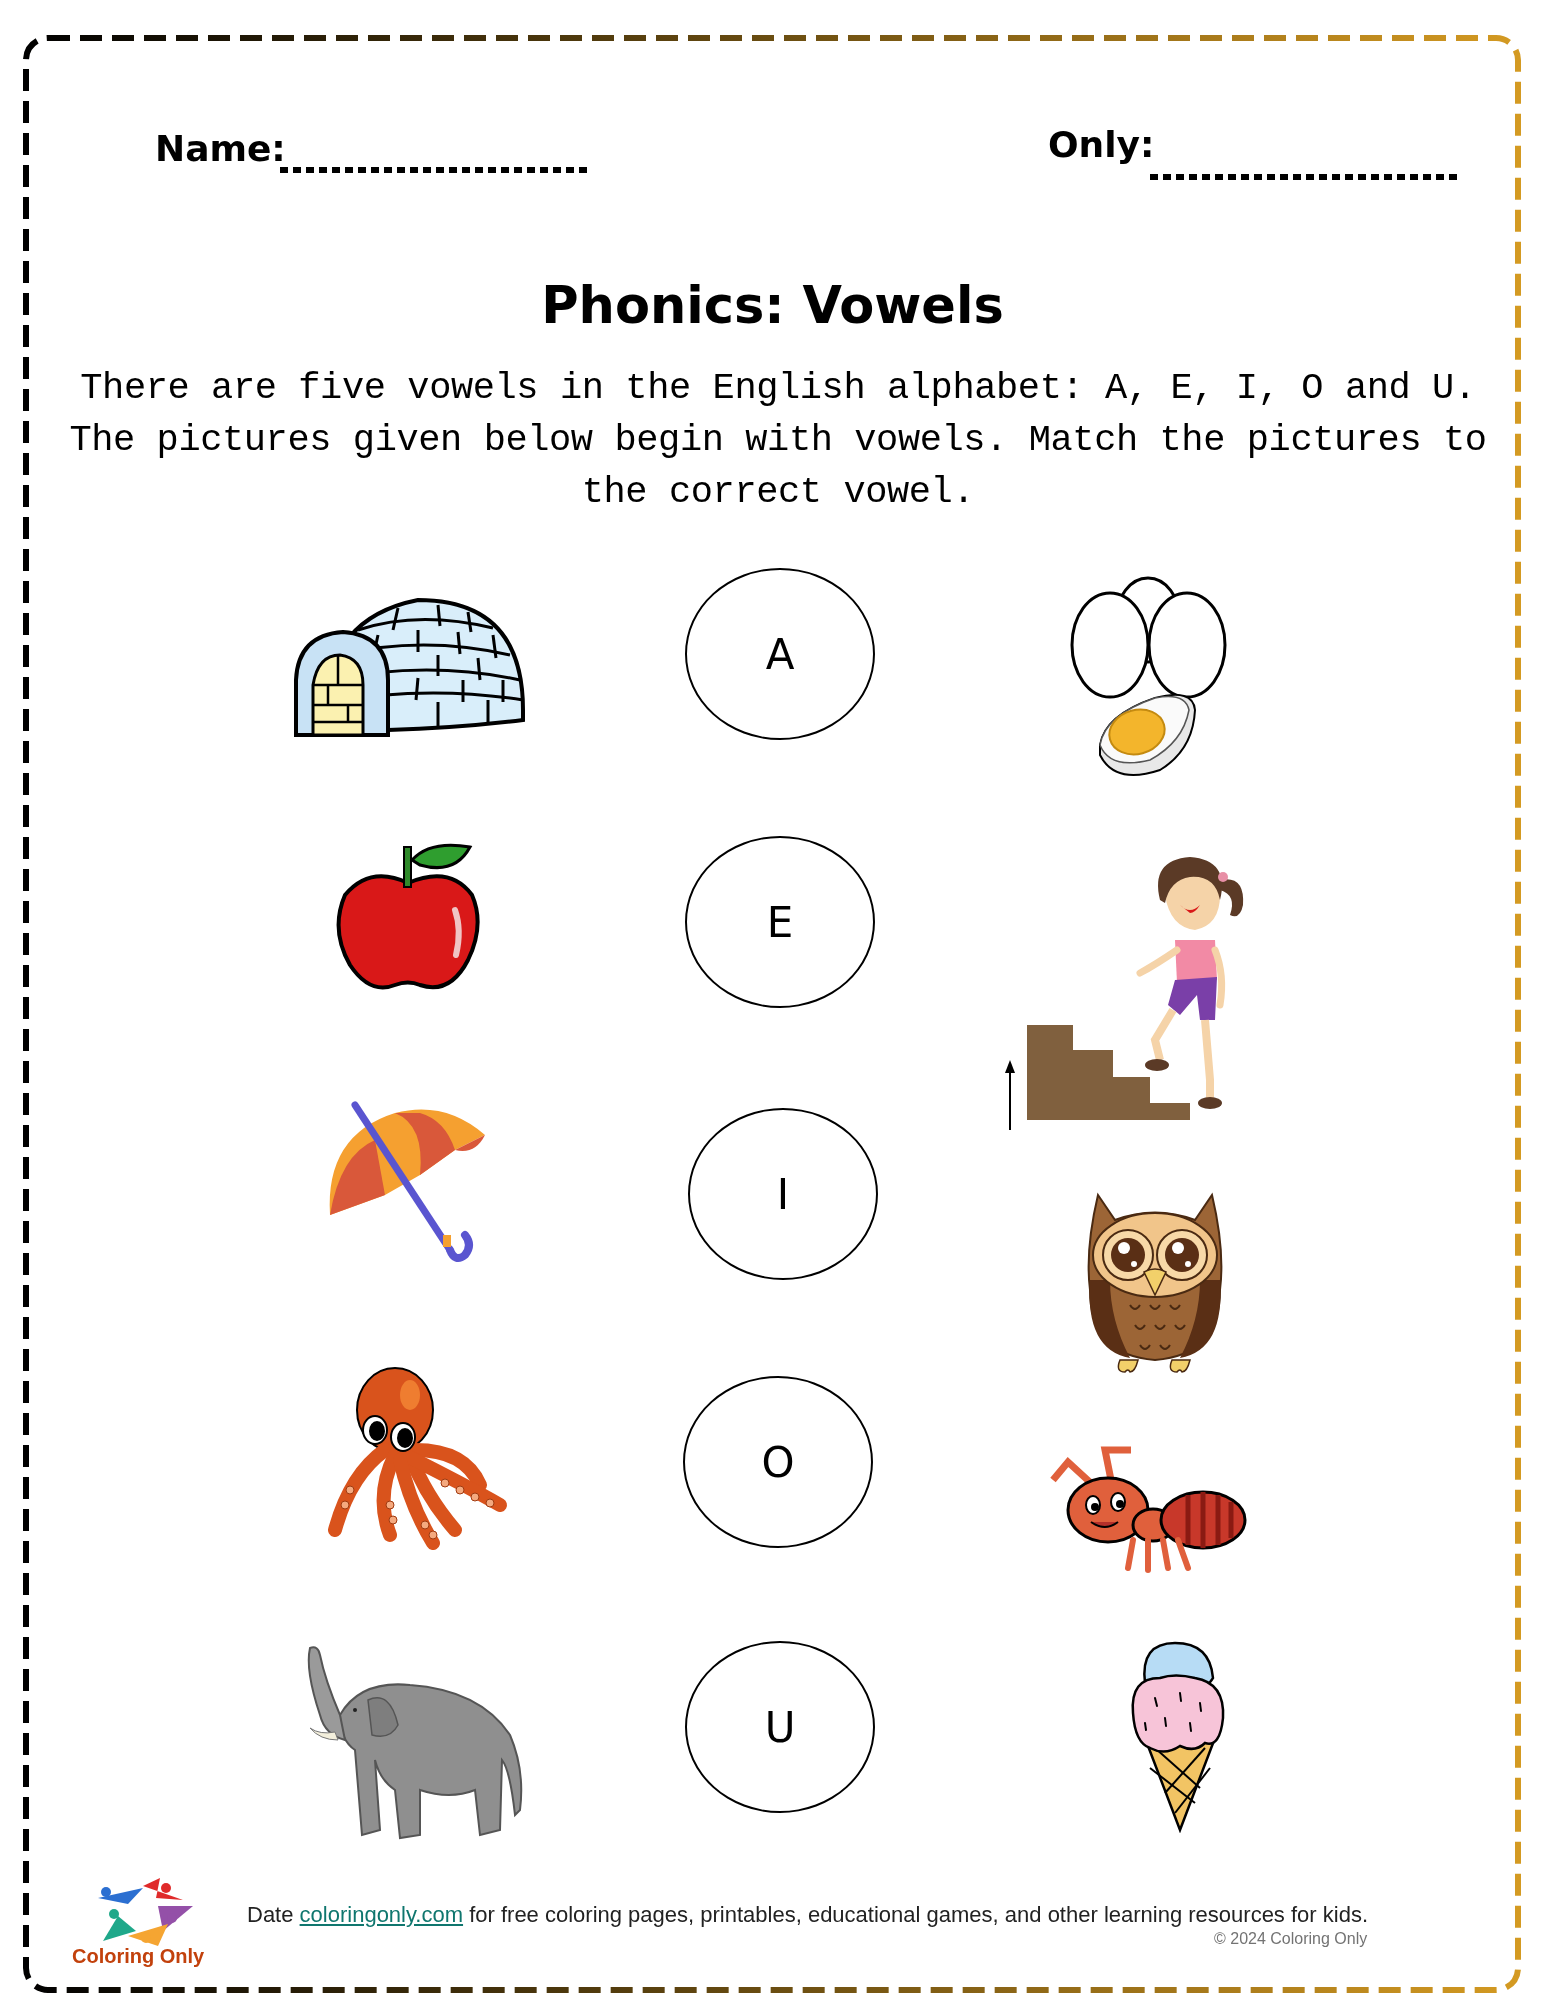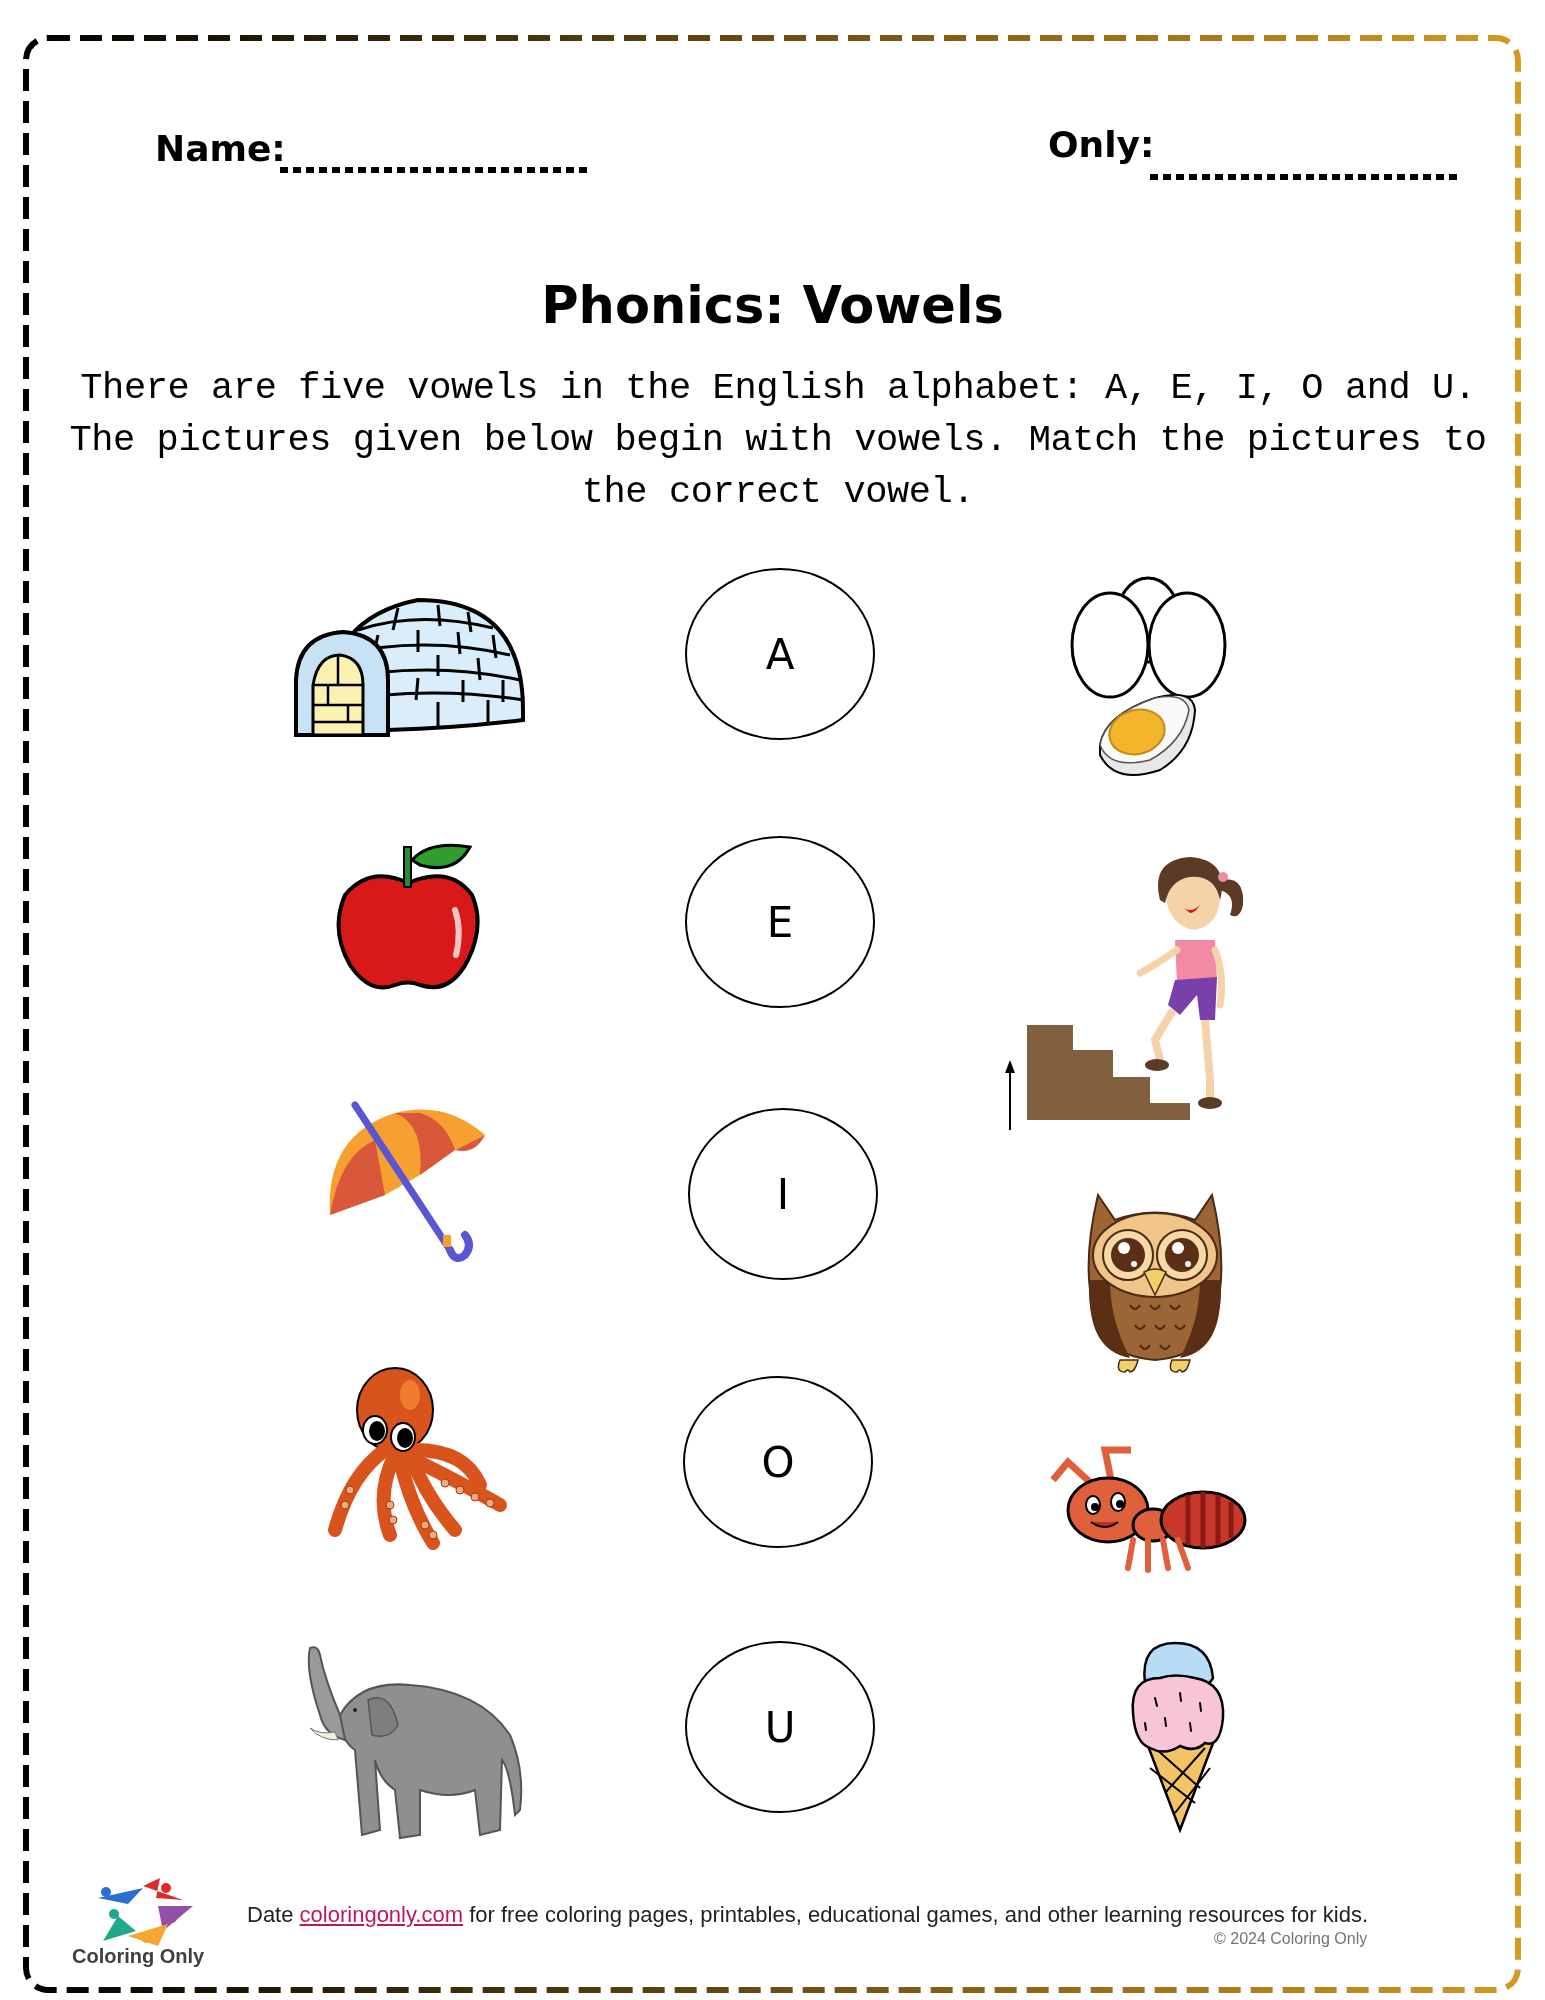--- a/index.html
+++ b/index.html
@@ -15,26 +15,26 @@
            font-family: "DejaVu Sans", sans-serif; font-weight: bold; font-size: 51px; margin-top: 24px; }
   .instructions { position: absolute; left: 68px; top: 362px; width: 1420px;
                   font-family: Liberation Mono, monospace; font-size: 37px; line-height: 52px; letter-spacing: -0.4px; text-align: center; }
   .vowel { position: absolute; width: 190px; height: 172px; border: 2.5px solid #000; border-radius: 50%;
            display: flex; align-items: center; justify-content: center; box-sizing: border-box;
            font-family: "DejaVu Sans", sans-serif; font-size: 42px; background: #fff; cursor: pointer; }
   .pic { position: absolute; cursor: pointer; }
   .pic svg { width: 100%; height: 100%; display: block; }
   .footer-text { position: absolute; left: 247px; top: 1899px; width: 1180px;
                  font-family: "Liberation Sans", sans-serif; font-size: 22px; line-height: 31px; color: #222; }
-  .footer-text a { color: #be185d; text-decoration: underline; }
+  .footer-text a { color: #0f766e; text-decoration: underline; }
   .copyright { position: absolute; left: 1170px; top: 1930px; font-family: "Liberation Sans", sans-serif;
                font-size: 16px; color: #737373; margin-left: 44px; }
   .logo { position: absolute; left: 68px; top: 1876px; width: 150px; height: 100px; }
   .logo-text { position: absolute; left: 72px; top: 1945px; font-family: "Liberation Sans", sans-serif;
-               font-size: 20px; color: #404040; font-weight: bold; }
+               font-size: 20px; color: #c2410c; font-weight: bold; }
 </style>
 </head>
 <body>
 
 <svg class="frame" viewBox="0 0 1545 2000">
   <defs>
     <linearGradient id="bordergrad" x1="0" y1="0" x2="1" y2="0">
       <stop offset="0" stop-color="#000000"></stop>
       <stop offset="1" stop-color="#d49a22"></stop>
     </linearGradient>

